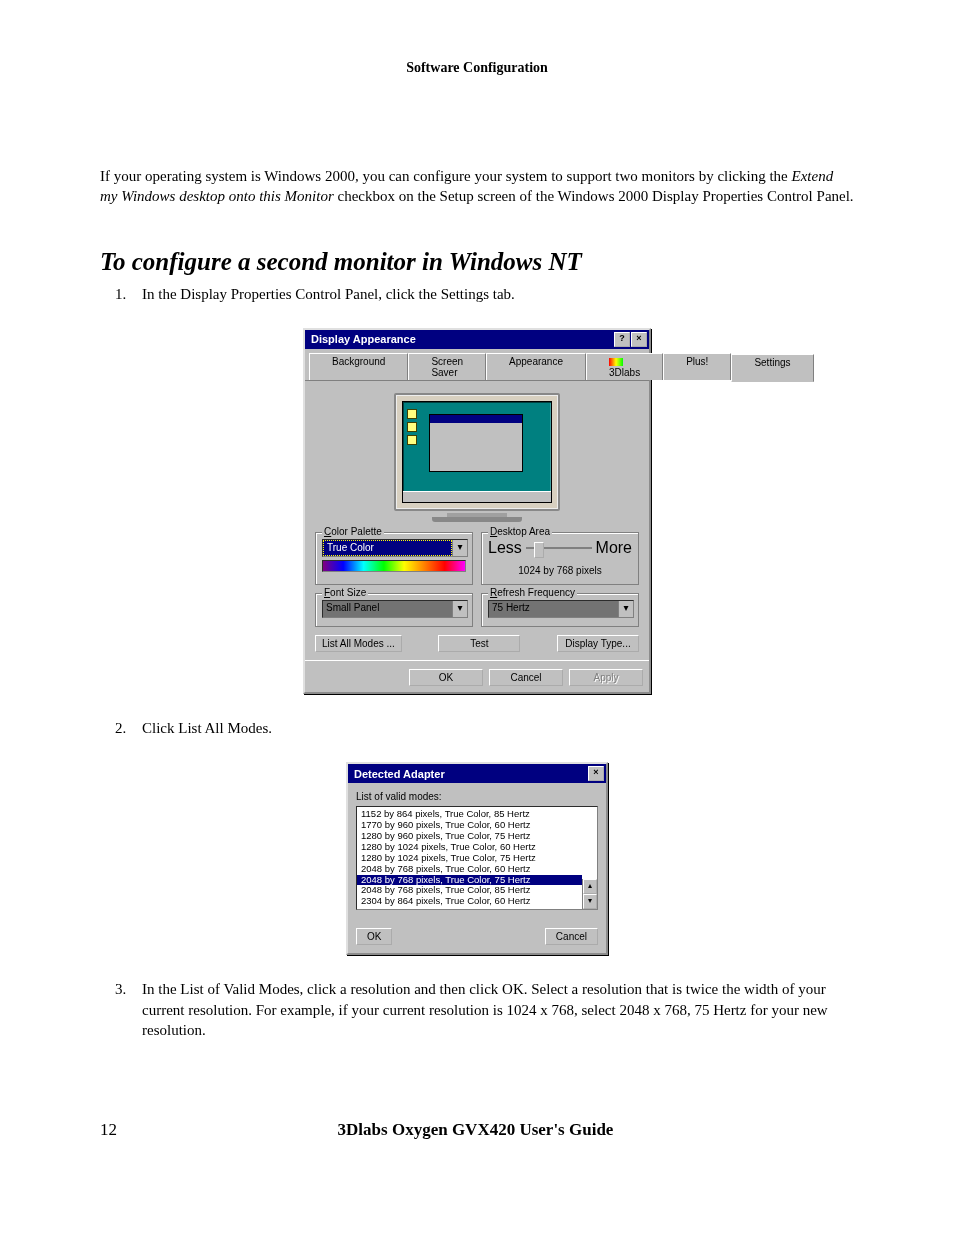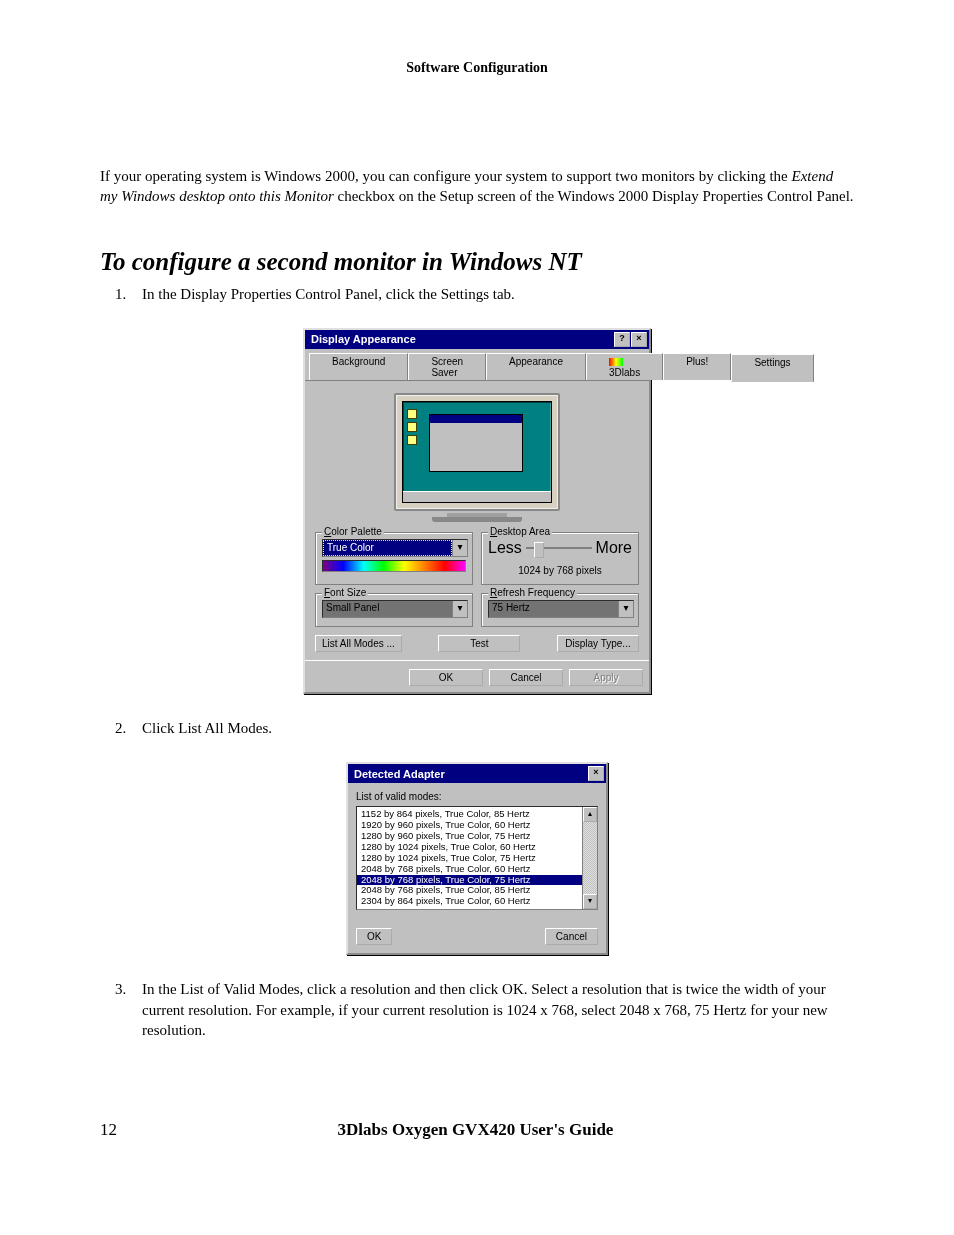--- a/index.html
+++ b/index.html
@@ -193,20 +193,21 @@
     padding:8px 6px 6px 6px; border-top:1px solid #fff;
   }
   .dlg-footer .btn{ min-width:60px; }
   .dlg-footer .btn.disabled{ color:#808080; text-shadow:1px 1px 0 #fff; }
   
   .dlg2-body{ padding:8px; font-size:10px; }
   .listbox{
     margin-top:4px;
     background:#fff; border:1px inset #808080;
     display:flex;
+    align-items:flex-end;
   }
   .listbox ul{
     list-style:none; margin:0; padding:2px 0;
     flex:1; font-size:9.5px; line-height:1.15;
   }
   .listbox li{ padding:0 4px; white-space:nowrap; }
   .listbox li.selected{ background:#000080; color:#fff; }
   .scrollbar{
     width:14px; background:#c0c0c0;
     display:flex; flex-direction:column;
@@ -335,21 +336,21 @@
       <span>Detected Adapter</span>
       <span class="sysbtns">
         <span class="sysbtn">×</span>
       </span>
     </div>
     <div class="dlg2-body">
       <div>List of valid modes:</div>
       <div class="listbox">
         <ul id="modes-list">
             <li>1152 by 864 pixels, True Color, 85 Hertz</li>
-            <li>1920 by 960 pixels, True Color, 60 Hertz</li>
+            <li>1770 by 960 pixels, True Color, 60 Hertz</li>
             <li>1280 by 960 pixels, True Color, 75 Hertz</li>
             <li>1280 by 1024 pixels, True Color, 60 Hertz</li>
             <li>1280 by 1024 pixels, True Color, 75 Hertz</li>
             <li>2048 by 768 pixels, True Color, 60 Hertz</li>
             <li class="selected">2048 by 768 pixels, True Color, 75 Hertz</li>
             <li>2048 by 768 pixels, True Color, 85 Hertz</li>
             <li>2304 by 864 pixels, True Color, 60 Hertz</li>
           </ul>
         <div class="scrollbar">
           <div class="sbtn">▴</div>

